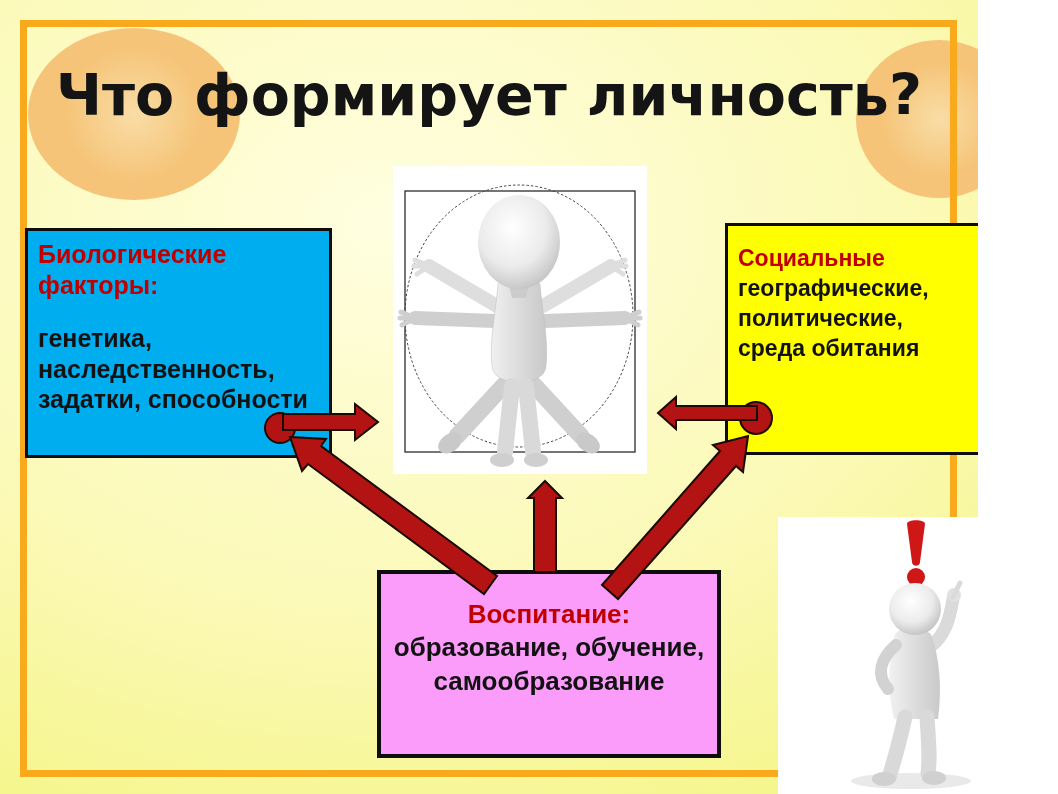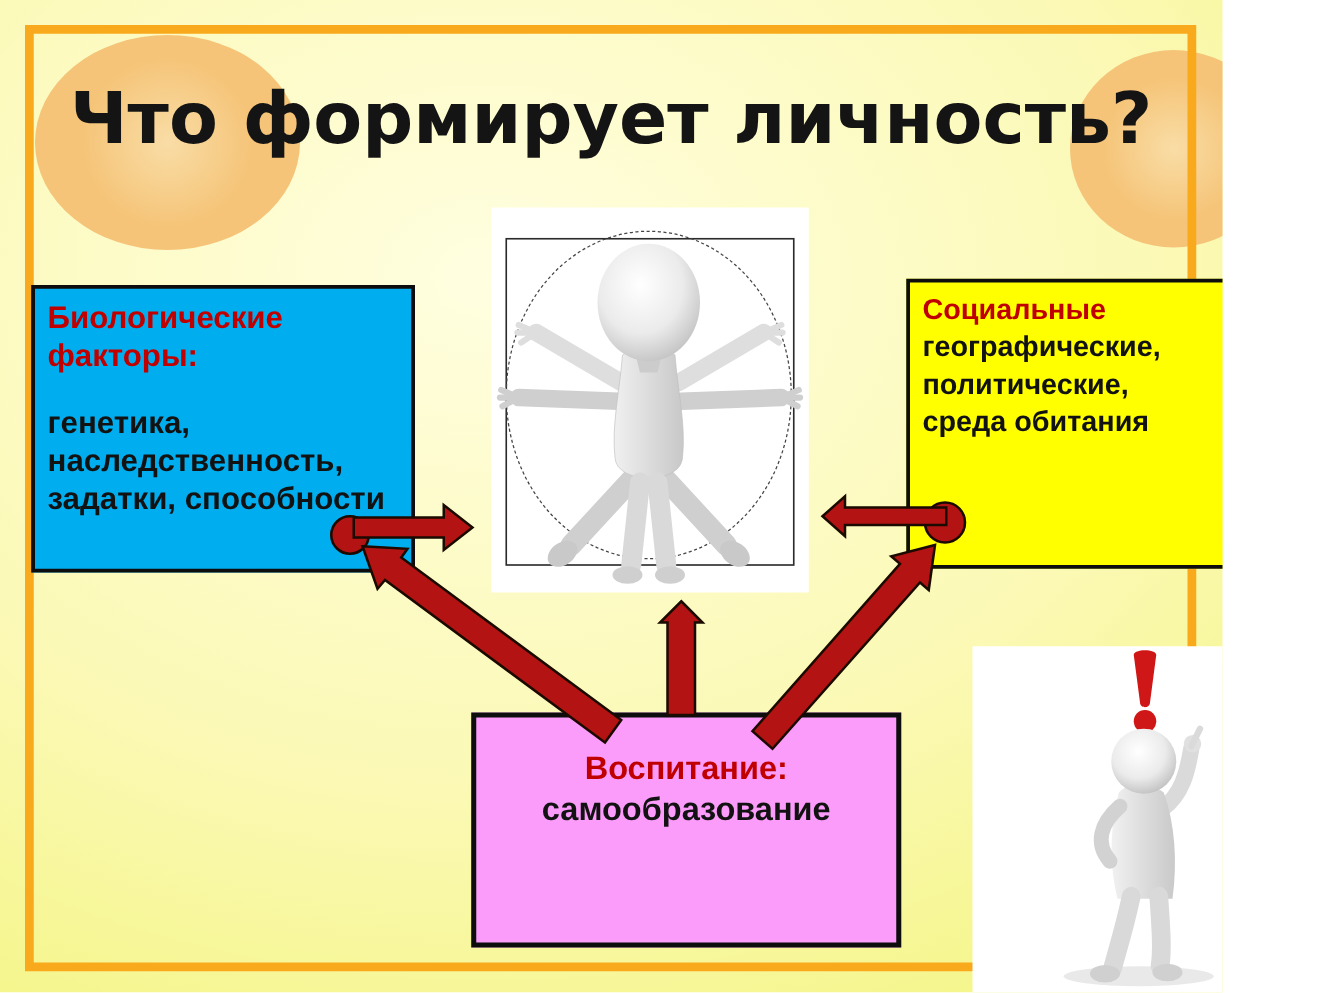--- a/index.html
+++ b/index.html
@@ -22,21 +22,21 @@
     font-family:"DejaVu Sans", sans-serif; font-weight:bold; font-size:57px;
     color:var(--title-text,#141414); letter-spacing:0px; white-space:nowrap;
   }
   .factor-box{position:absolute; z-index:4; border:3px solid #0d0d0d; box-sizing:border-box;
     font-weight:bold; color:var(--body-black,#121212);}
   .factor-box .heading{color:var(--heading-red,#c00000);}
   .box-bio{left:25px; top:228px; width:307px; height:230px;
     background:var(--box-blue,#00aeef); font-size:25px; line-height:1.22; padding:8px 10px;}
   .box-bio .body{margin-top:23px;}
   .box-soc{left:725px; top:223px; width:286px; height:232px;
-    background:var(--box-yellow,#ffff00); font-size:23px; line-height:1.3; padding:7px 10px;}
+    background:var(--box-yellow,#ffff00); font-size:23px; line-height:1.3; padding:18px 10px;}
   .box-upb{left:377px; top:570px; width:344px; height:188px;
     background:var(--box-pink,#fb9bfa); border-width:4px; font-size:26px; line-height:1.28;
     padding:24px 6px; text-align:center;}
   .panel{position:absolute; background:#ffffff;}
   .panel.center{left:393px; top:166px; width:254px; height:308px; z-index:4;}
   .panel.br{left:778px; top:517px; width:280px; height:277px; z-index:6;}
   .arrows{position:absolute; left:0; top:0; z-index:5; pointer-events:none;}
   svg{display:block;}
 </style>
 </head>
@@ -71,20 +71,21 @@
         <div>политические,</div>
         <div>среда обитания</div>
       </div>
   </div>
 
   <div class="factor-box box-upb">
     <div class="heading">
         <div>Воспитание:</div>
       </div>
     <div class="body">
+        <div>образование, обучение,</div>
         <div>самообразование</div>
       </div>
   </div>
 
   <div class="panel center">
     <svg width="254" height="308" viewBox="0 0 254 308">
       <defs>
         <radialGradient id="gHead" cx="42%" cy="35%" r="75%">
           <stop offset="0%" stop-color="#ffffff"></stop>
           <stop offset="55%" stop-color="#ebebeb"></stop>

